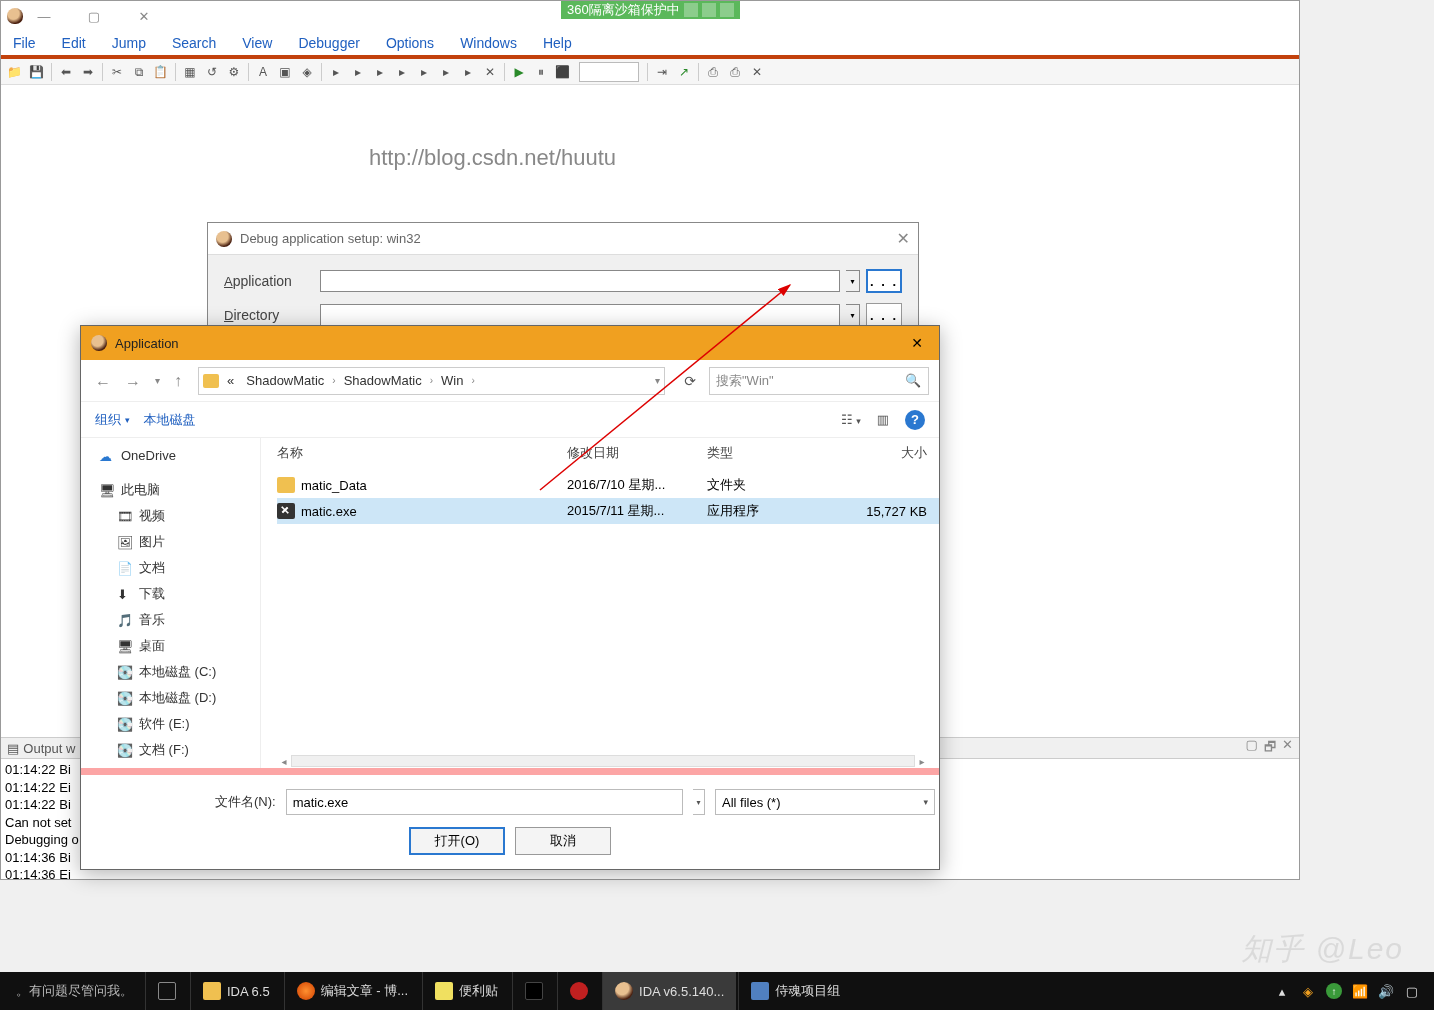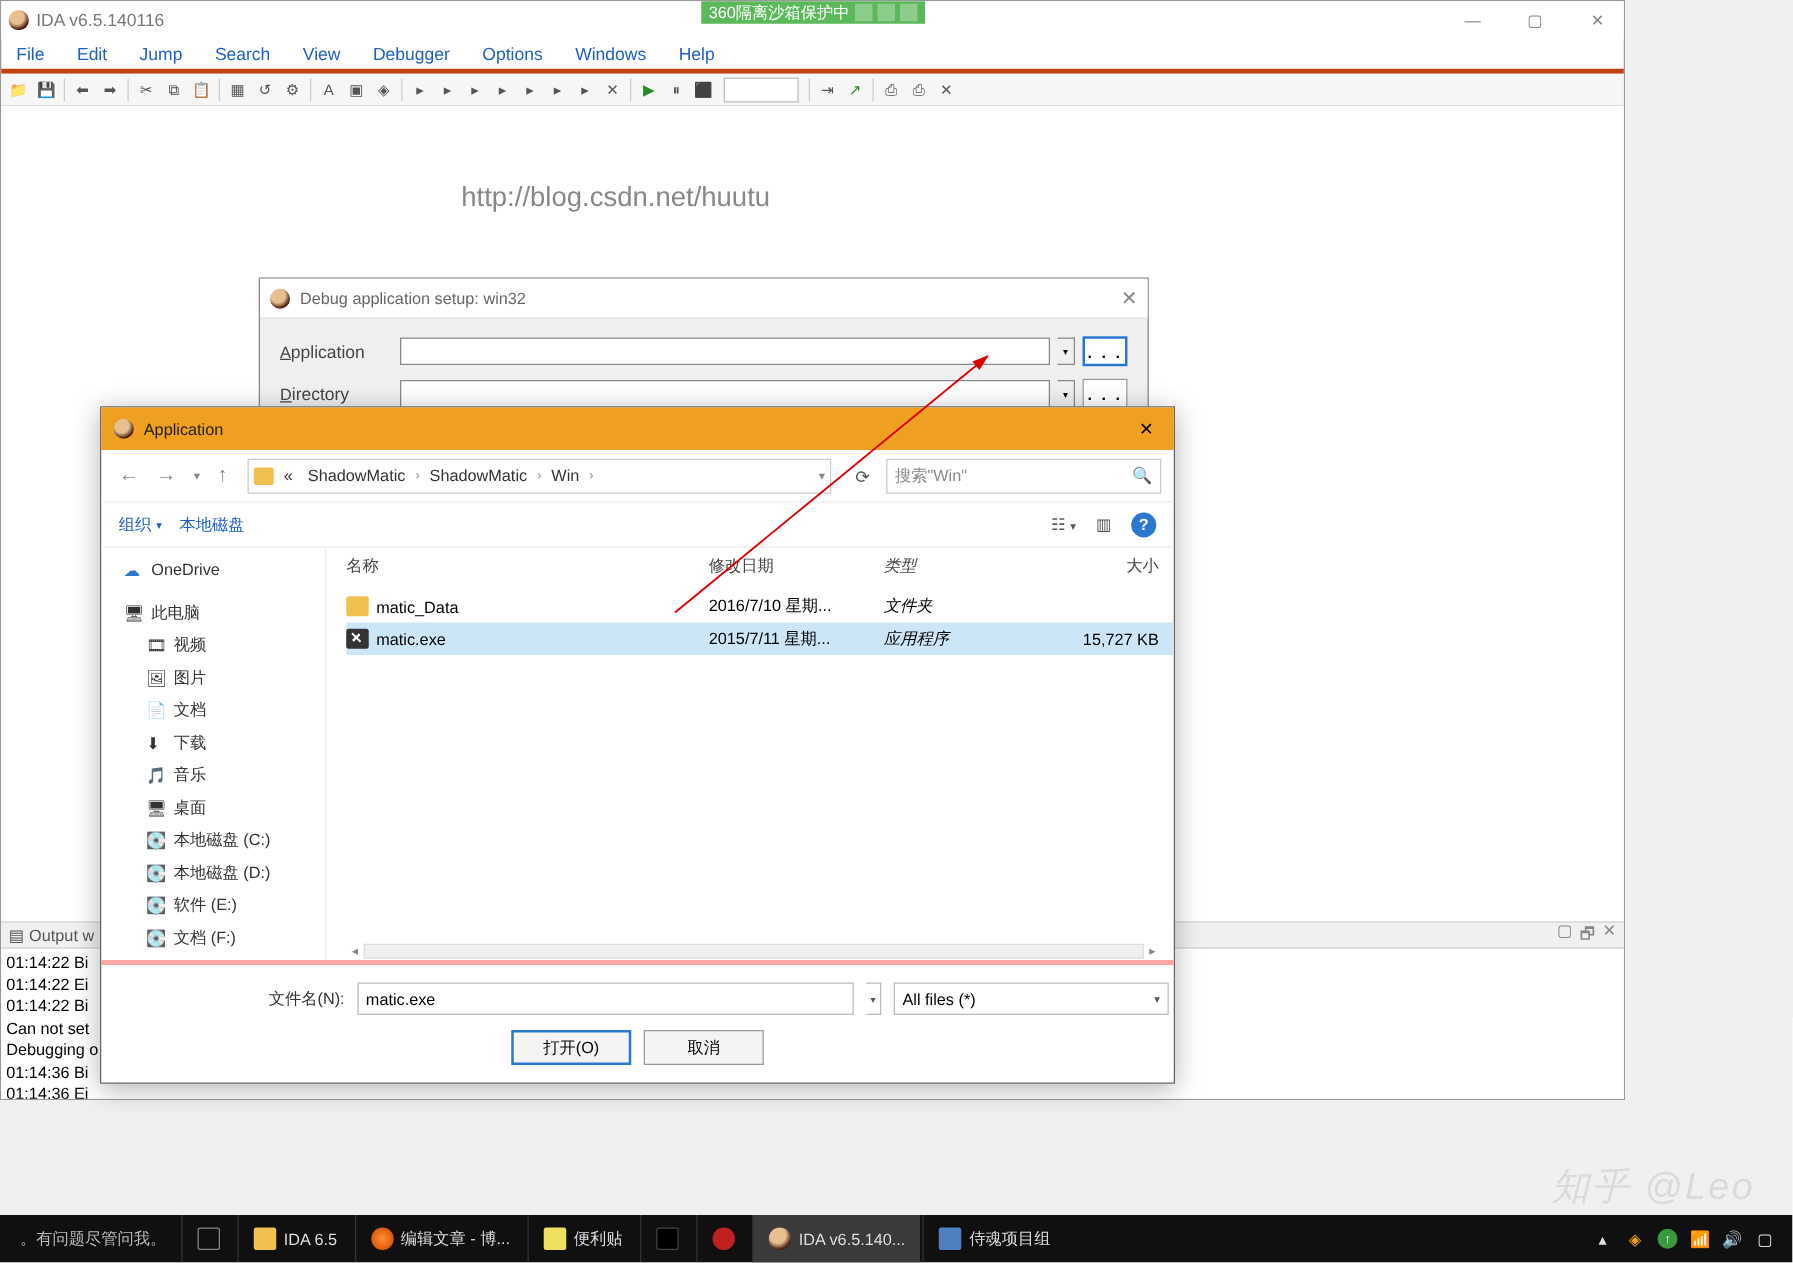--- a/index.html
+++ b/index.html
@@ -67,33 +67,33 @@
 .sidebar { width:180px; border-right:1px solid #eee; padding:6px 4px; overflow:hidden; }
 .sb-item { display:flex; align-items:center; gap:6px; padding:4px 6px 4px 14px; cursor:pointer; color:#333; }
 .sb-item.sub { padding-left:32px; }
 .sb-icon { width:16px; height:14px; display:inline-block; }
 .sb-onedrive { color:#2a78d0; }
 .file-list { flex:1; position:relative; overflow:hidden; }
 .file-list-inner { position:absolute; left:16px; top:0; right:0; }
 .fl-header { display:flex; padding:6px 0 10px 0; color:#444; }
 .fl-col-name { width:290px; }
 .fl-col-date { width:140px; }
-.fl-col-type { width:130px;font-style:italic; }
+.fl-col-type { width:130px; }
 .fl-col-size { width:90px; text-align:right; }
 .fl-row { display:flex; padding:4px 0; cursor:pointer; align-items:center; }
 .fl-row.selected { background:#cde6f7; }
 .fl-row .fl-icon { width:18px; height:16px; margin-right:6px; }
 .folder-icon { background:#f0c050; border-radius:2px; }
 .exe-icon { background:#333; border-radius:2px; position:relative; }
 .exe-icon::after { content:""; position:absolute; left:3px; top:3px; width:10px; height:8px; background:#fff; clip-path:polygon(0 40%,40% 40%,40% 0,60% 0,60% 40%,100% 40%,100% 60%,60% 60%,60% 100%,40% 100%,40% 60%,0 60%); transform:rotate(45deg); }
 .fl-scroll { position:absolute; bottom:0; left:16px; right:10px; height:14px; display:flex; align-items:center; }
 .fl-scroll-track { flex:1; height:12px; background:#f0f0f0; border:1px solid #ddd; }
 .fl-scroll-arrow { width:14px; height:14px; color:#888; font-size:10px; display:flex; align-items:center; justify-content:center; }
 
-.file-footer { padding:14px 4px; border-top:4px solid #fca5a5; }
+.file-footer { padding:14px 4px; border-top:7px solid #fca5a5; }
 .ff-row1 { display:flex; align-items:center; gap:10px; margin-bottom:12px; }
 .ff-label { color:#333; padding-left:130px; }
 .ff-input { flex:1; height:26px; border:1px solid #bbb; padding:0 6px; display:flex; align-items:center; }
 .ff-combo { width:12px; height:26px; border:1px solid #bbb; border-left:none; display:flex; align-items:center; justify-content:center; font-size:8px; color:#555; }
 .ff-filter { width:220px; height:26px; border:1px solid #bbb; padding:0 6px; display:flex; align-items:center; }
 .ff-row2 { display:flex; gap:10px; justify-content:center; }
 .ff-btn { width:96px; height:28px; border:1px solid #999; background:#f4f4f4; cursor:pointer; display:flex; align-items:center; justify-content:center; }
 .ff-btn.primary { border:2px solid #2a78d0; }
 
 
@@ -110,21 +110,20 @@
 
 
 .zhihu-wm { position:absolute; right:30px; bottom:40px; color:rgba(200,200,200,0.55); font-size:30px; font-style:italic; font-weight:300; pointer-events:none; letter-spacing:2px; }
 </style>
 </head>
 <body>
 
 <div class="ida-window">
   <div class="title-bar">
     <span class="ida-icon"></span>
-    <span class="title-text">IDA v6.5.140116</span>
     <div class="win-controls">
       <span class="win-btn">—</span>
       <span class="win-btn">▢</span>
       <span class="win-btn">✕</span>
     </div>
   </div>
   <div class="sandbox-tag">
     <span>360隔离沙箱保护中</span>
     <span class="mini-btn"></span>
     <span class="mini-btn"></span>

